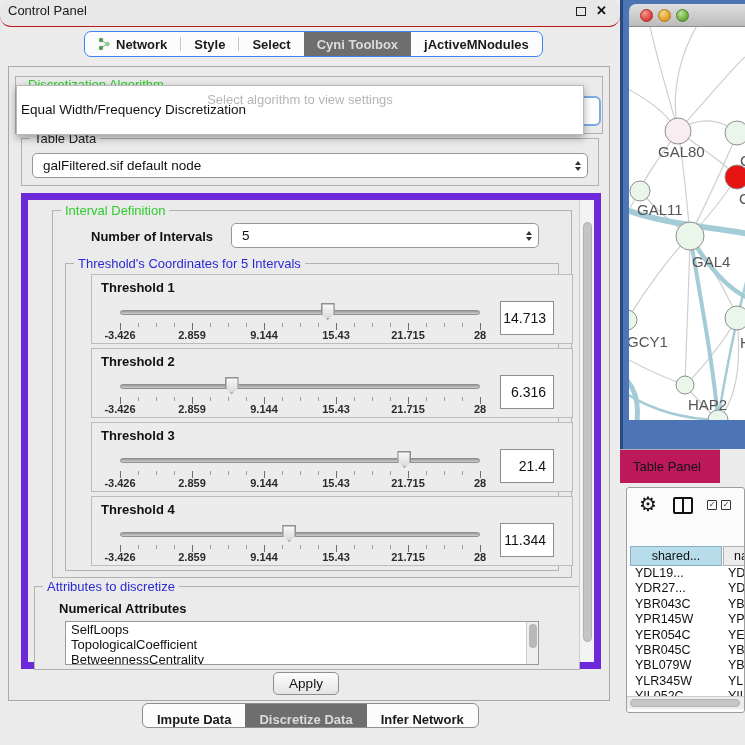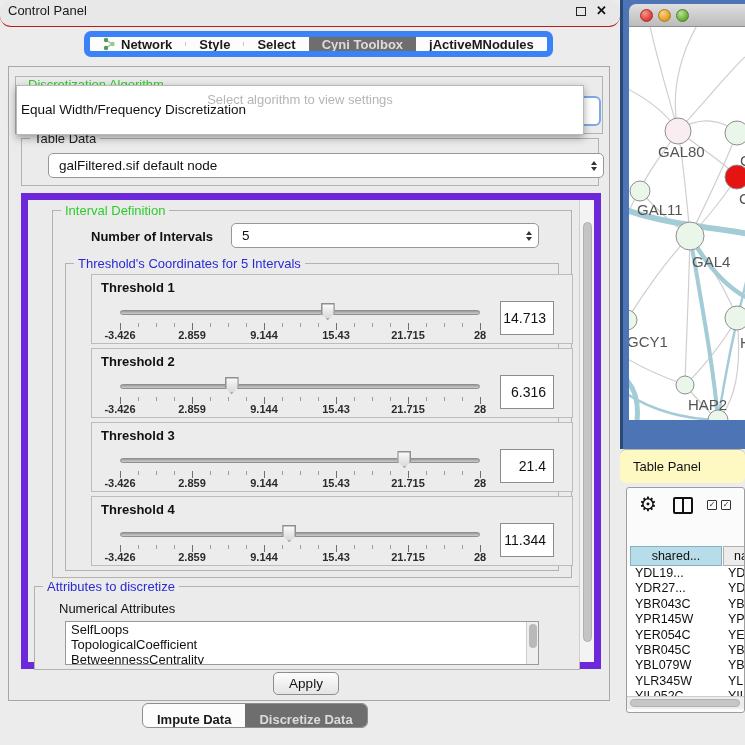--- a/index.html
+++ b/index.html
@@ -7,21 +7,21 @@
   .screen { position:relative; width:745px; height:745px; background:#ececec; overflow:hidden; }
 
   
   .cp { position:absolute; left:0; top:0; width:620px; height:745px; background:#ececec; }
   .cp-titlebar { position:absolute; left:0; top:0; width:620px; height:27px; background:#e8e8e8; border-bottom:1px solid #b91c1c;border-radius:11px; }
   .cp-title { position:absolute; left:8px; top:3px; font-size:13px; color:#1a1a1a; }
   .float-ic { position:absolute; right:34px; top:7px; width:10px; height:9px; border:1.5px solid #222; background:#e8e8e8; }
   .close-ic { position:absolute; right:13px; top:3px; font-size:13px; font-weight:bold; color:#111; }
 
   .tabbar { position:absolute; left:84px; top:31px; height:26px; display:flex; align-items:stretch;
-            background:#fcfcfc; border:6px solid #3b82f6; border-radius:7px; overflow:hidden;
+            background:#fcfcfc; border:1px solid #3b82f6; border-radius:7px; overflow:hidden;
             font-size:13px; font-weight:bold; color:#1a1a1a; }
   .tab { display:flex; align-items:center; padding:0 13px; gap:5px; white-space:nowrap; }
   .tab.sel { background:#6e6e6e; color:#dcdcdc; }
   .tsep { width:1px; background:#c9c9c9; margin:5px 0; }
   .net-ic { display:inline-block; width:13px; height:14px; }
 
   .content { position:absolute; left:8px; top:66px; width:602px; height:635px; border:1px solid #a8a8a8; background:#ebebeb; }
 
   .group { position:absolute; border:1px solid #b2b2b2; background:#ebebeb; }
   .legend { position:absolute; top:-8px; left:8px; background:#ebebeb; padding:0 4px; font-size:13px; white-space:nowrap; }
@@ -42,21 +42,21 @@
   .popup .opt.bold { font-weight:bold; }
 
   .g-tdata { left:12px; top:71px; width:578px; height:48px; }
   .combo { position:absolute; background:#fff; border:1px solid #979797; border-radius:5px;
            font-size:13.5px; color:#111; display:flex; align-items:center; }
   .combo .cval { padding-left:10px; flex:1; white-space:nowrap; overflow:hidden; }
   .spin { width:18px; display:flex; flex-direction:column; align-items:center; gap:2px; }
   .spin i { width:0; height:0; border-left:3.5px solid transparent; border-right:3.5px solid transparent; }
   .spin .up { border-bottom:4px solid #333; }
   .spin .dn { border-top:4px solid #333; }
-  .tdata-combo { left:10px; top:14px; width:556px; height:25px;margin-left:16px; }
+  .tdata-combo { left:10px; top:14px; width:556px; height:25px; }
 
   .scrollpane { position:absolute; left:12px; top:126px; width:580px; height:476px; border:7px solid #6d28d9; background:#ebebeb; }
   .vscroll { position:absolute; right:0; top:0; width:15px; height:100%; background:#f3f3f3; border-left:1px solid #cfcfcf; }
   .vthumb { position:absolute; left:3px; top:22px; width:9px; height:420px; border-radius:5px; background:#c4c4c4; border:1px solid #b0b0b0; }
 
   .g-interval { left:24px; top:10px; width:520px; height:368px; }
   .nint-label { position:absolute; left:38px; top:18px; font-size:13px; font-weight:bold; color:#111; }
   .nint-combo { left:178px; top:12px; width:308px; height:25px; }
 
   .g-thresh { left:12px; top:52px; width:494px; height:308px; }
@@ -73,21 +73,21 @@
              repeating-linear-gradient(to right,#6f6f6f 0 1px,transparent 1px 72px),
              repeating-linear-gradient(to right,#9d9d9d 0 1px,transparent 1px 18px);
            background-size:100% 100%,100% 60%; background-repeat:no-repeat; }
   .ticklabels { position:absolute; left:28px; top:54px; width:360px; height:12px; }
   .ticklabels span { position:absolute; transform:translateX(-50%); font-size:11px; font-weight:bold; color:#2b2b2b; white-space:nowrap; }
   .valuebox { position:absolute; left:408px; top:26px; width:54px; height:34px; background:#fff;
               border:1px solid #8c8c8c; font-size:14px; color:#111; text-align:right;
               line-height:32px; padding-right:7px; }
 
   .g-attrs { left:6px; top:386px; width:546px; height:84px; }
-  .attrs-label { position:absolute; left:24px; top:14px; font-size:13px; font-weight:normal; color:#111;text-align:right; }
+  .attrs-label { position:absolute; left:24px; top:14px; font-size:13px; font-weight:bold; color:#111;text-align:right; }
   .alist { position:absolute; left:30px; top:34px; width:474px; height:44px; background:#fff; border:1px solid #9a9a9a; overflow:hidden; }
   .alist .li { font-size:13px; color:#111; line-height:15px; padding-left:5px; white-space:nowrap; }
   .lscroll { position:absolute; right:0; top:0; width:12px; height:100%; background:#efefef; border-left:1px solid #ccc; }
   .lthumb { position:absolute; left:1.5px; top:2px; width:8px; height:24px; border-radius:4px; background:#b9b9b9; }
 
   .apply { position:absolute; left:264px; top:605px; width:66px; height:23px; border:1px solid #8e8e8e; border-radius:5px;
            background:linear-gradient(#fdfdfd,#e4e4e4); font-size:13.5px; color:#111; font-family:inherit; }
 
   .btabs { position:absolute; left:142px; top:703px; height:25px; display:flex; align-items:stretch;
            background:#fcfcfc; border:1px solid #8e8e8e; border-radius:6px; overflow:hidden;
@@ -108,21 +108,21 @@
   .nlabel { position:absolute; font-size:15px; color:#555; white-space:nowrap; }
   .lab-gal80 { left:29px;  top:116px; }
   .lab-ga    { left:111px; top:125px; }
   .lab-c     { left:110px; top:163px; }
   .lab-gal11 { left:8px;   top:174px; }
   .lab-gal4  { left:63px;  top:226px; }
   .lab-gcy1  { left:-2px;  top:306px; }
   .lab-h     { left:111px; top:307px; }
   .lab-hap2  { left:59px;  top:369px; }
 
-  .tp-bar { position:absolute; left:0; top:449px; width:125px; height:34px; background:#fef9c3; border-top:1px solid #b0b0b0;border-radius:6px; }
+  .tp-bar { position:absolute; left:0; top:449px; width:100px; height:34px; background:#be185d; border-top:1px solid #b0b0b0; }
   .tp-bar span { position:absolute; left:13px; top:9px; font-size:13px; color:#111; }
   .tp { position:absolute; left:6px; top:487px; width:119px; height:226px; background:#fbfbfb; border:1px solid #9e9e9e; border-radius:3px; overflow:hidden; }
   .gear { position:absolute; left:12px; top:4px; font-size:20px; color:#111; }
   .colsic { position:absolute; left:46px; top:9px; width:20px; height:17px; border:2px solid #111; border-radius:2px; }
   .colsic:after { content:""; position:absolute; left:7px; top:0; width:2px; height:13px; background:#111; }
   .cb { position:absolute; top:12px; width:10px; height:10px; border:1.5px solid #333; border-radius:1px; font-size:8px; line-height:8px; text-align:center; color:#333; }
   .cb1 { left:80px; } .cb2 { left:94px; }
   .thead-c1 { position:absolute; left:3px; top:58px; width:92px; height:20px; background:#b7dcea; border:1px solid #8ab0c0;
               font-size:12.5px; color:#111; text-align:center; line-height:18px; }
   .thead-c2 { position:absolute; left:96px; top:58px; width:60px; height:20px; background:#ececec; border:1px solid #b0b0b0;
@@ -309,20 +309,23 @@
 
       <button class="apply">Apply</button>
     </div>
 
     <nav class="btabs">
       <div class="btab">
         <span>Impute Data</span>
       </div>
       <div class="btab sel">
         <span>Discretize Data</span>
+      </div>
+      <div class="btab">
+        <span>Infer Network</span>
       </div>
     </nav>
   </section>
 
   <section class="right">
     <div class="desktop"></div>
 
     <div class="mac-titlebar">
       <span class="tl red"></span>
       <span class="tl yellow"></span>

